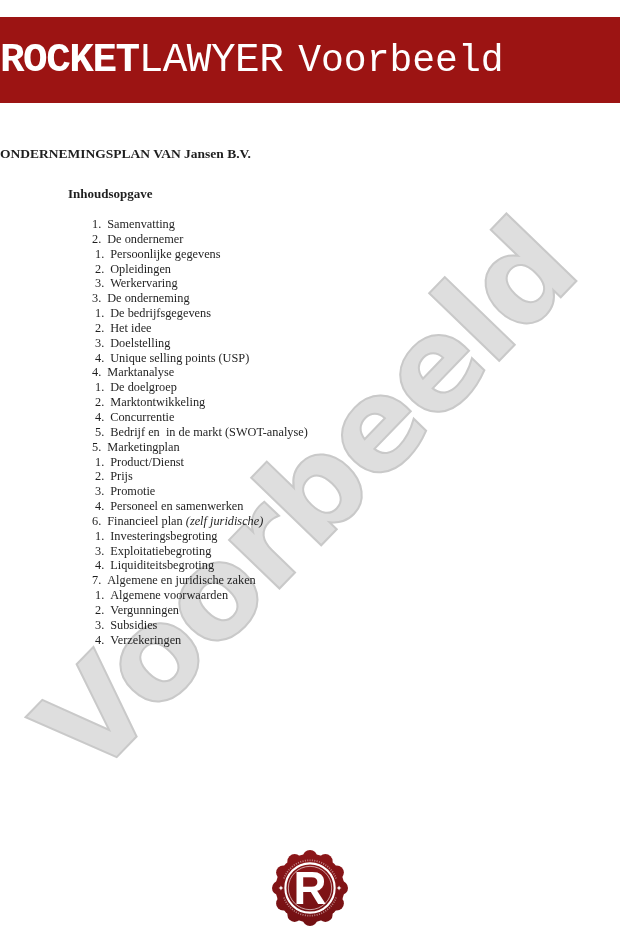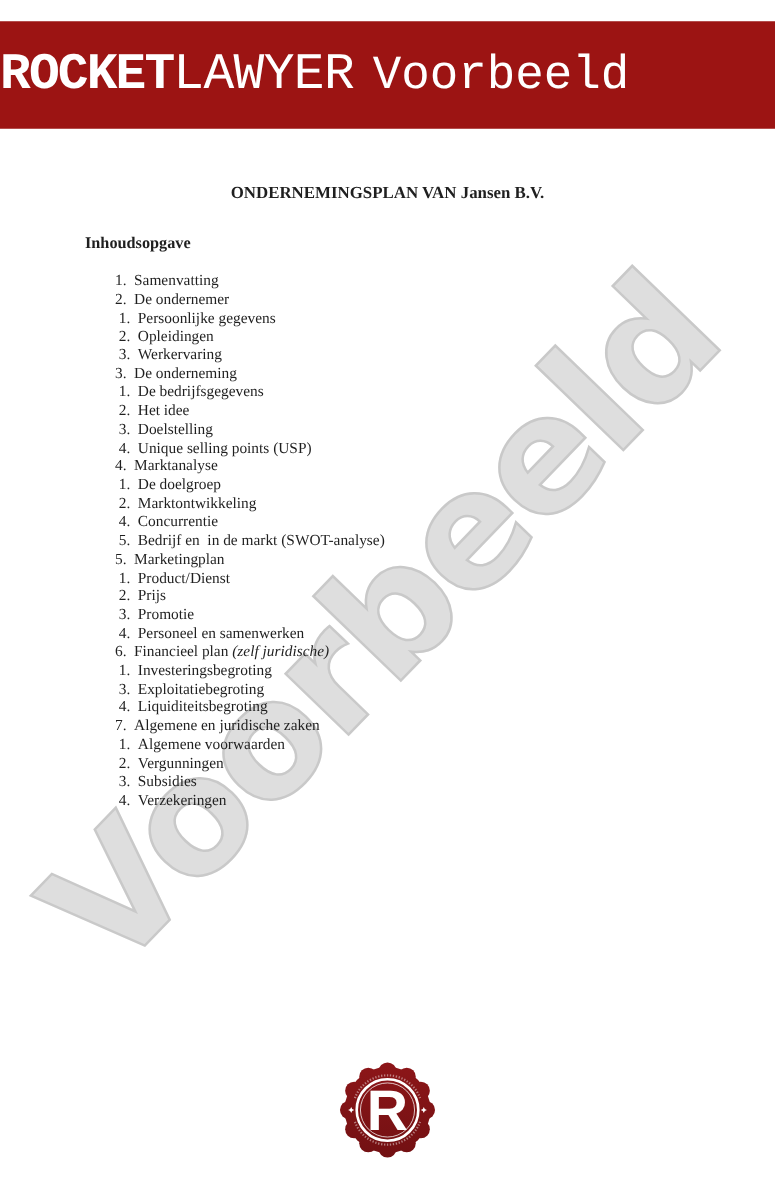--- a/index.html
+++ b/index.html
@@ -28,21 +28,21 @@
     transform:translate(-50%,-50%) rotate(-46deg);
     font-family:"DejaVu Sans","Liberation Sans",sans-serif;
     font-weight:bold;font-size:128px;letter-spacing:-3px;
     color:#dedede;-webkit-text-stroke:2px #c9c9c9;
     white-space:nowrap;z-index:1;pointer-events:none;
   }
   
   .doc-layer{position:absolute;left:0;top:0;width:620px;height:950px;z-index:2;}
   .doc-title{
     position:absolute;top:146px;left:0;width:620px;
-    text-align:center;font-weight:bold;font-size:13.5px;white-space:pre;
+    text-align:left;font-weight:bold;font-size:13.5px;white-space:pre;
   }
   .toc-heading{
     position:absolute;top:186px;left:68px;
     font-weight:bold;font-size:13px;
   }
   .toc-list{position:absolute;top:217px;left:0;width:592px;}
   .toc-row{font-size:12.3px;line-height:14.85px;white-space:pre;}
   .toc-item{padding-left:92px;}
   .toc-subitem{padding-left:95px;}
   .toc-num{display:inline-block;min-width:9px;margin-right:6px;}

